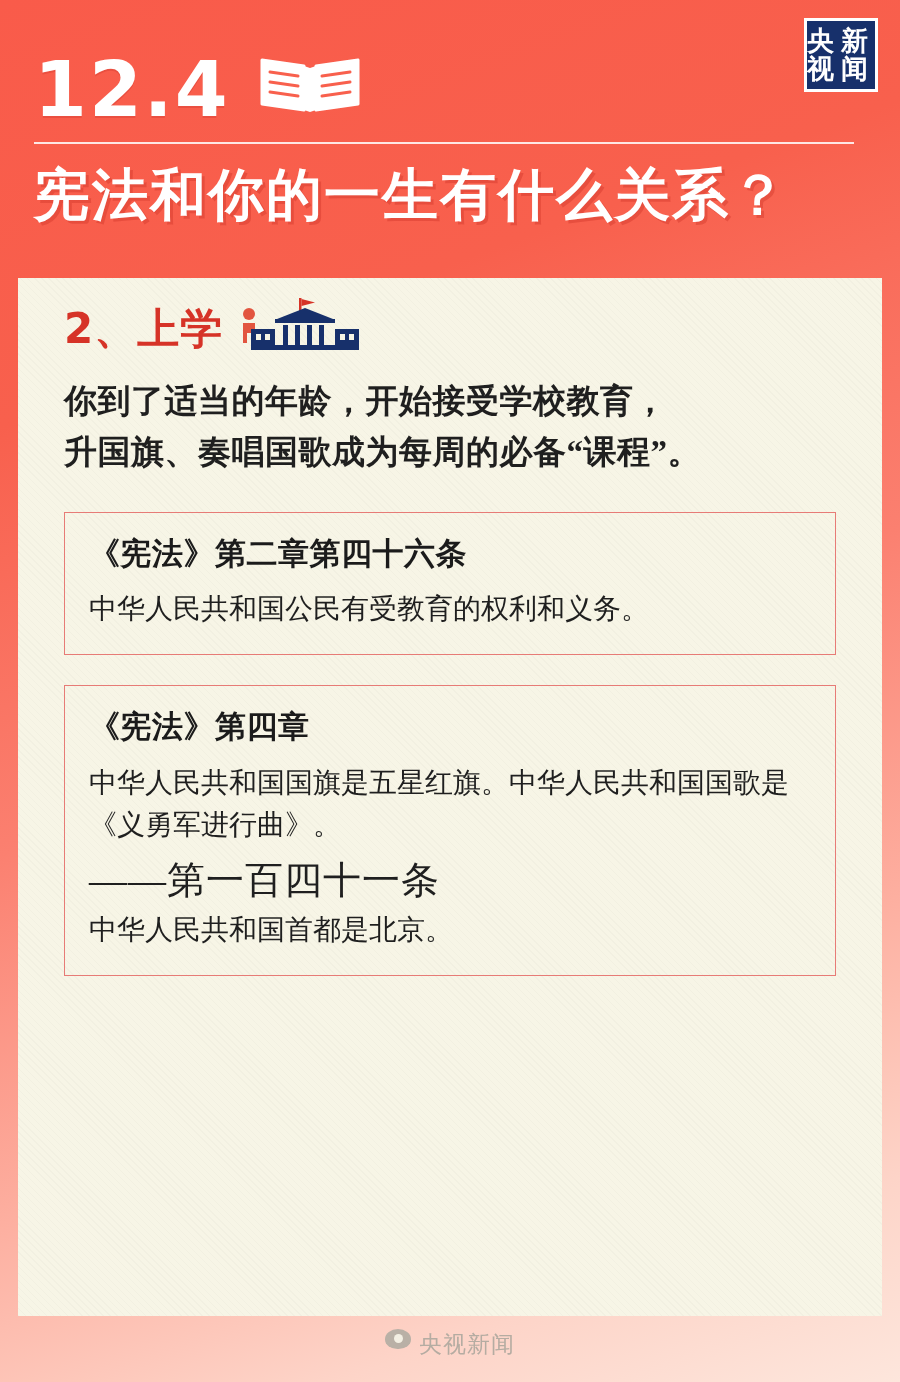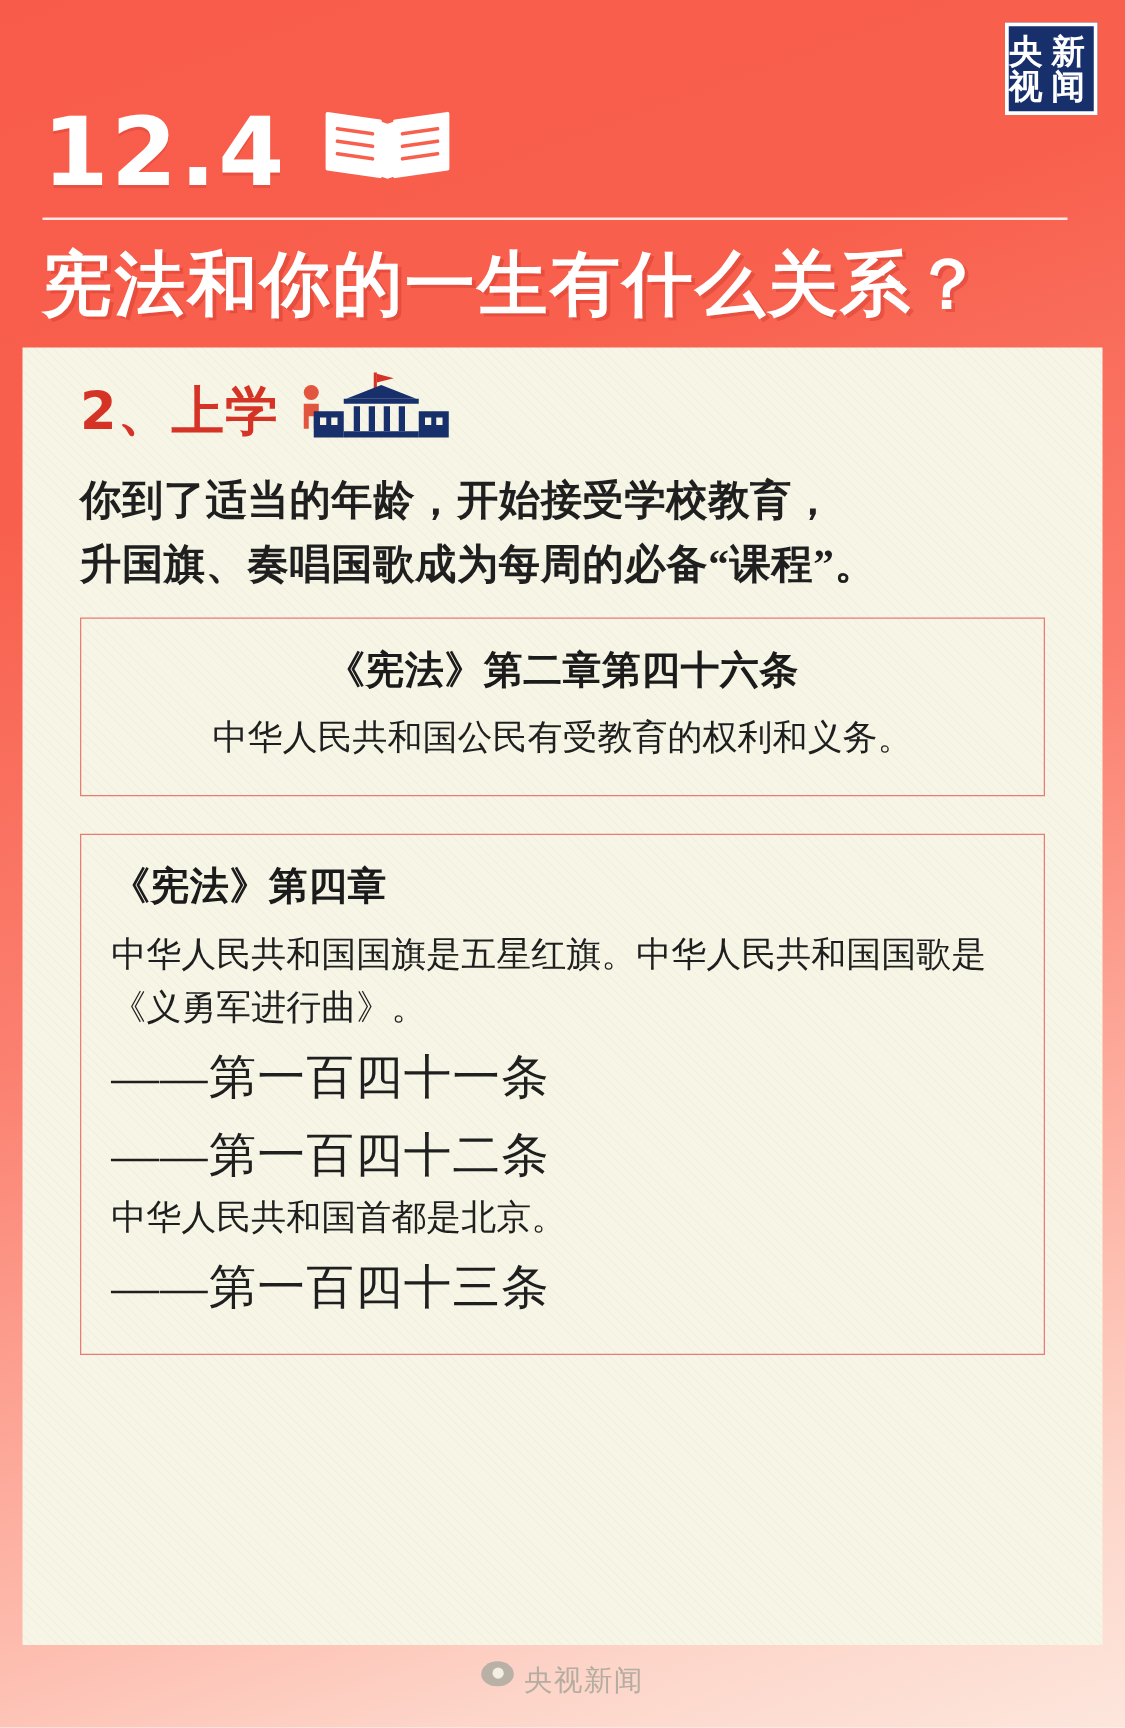--- a/index.html
+++ b/index.html
@@ -52,21 +52,20 @@
     position: absolute;
     left: 34px;
     top: 44px;
     width: 830px;
   }
   .date-row {
     display: flex;
     align-items: flex-end;
     gap: 28px;
     height: 82px;
-    margin-top: 32px;
   }
   .date-text {
     font-family: "DejaVu Sans", "Liberation Sans", sans-serif;
     font-weight: bold;
     font-size: 76px;
     color: #ffffff;
     letter-spacing: 2px;
     line-height: 0.95;
     text-shadow: 0 2px 0 rgba(190,40,30,0.25);
   }
@@ -135,21 +134,21 @@
     font-weight: bold;
   }
   .lead div { white-space: nowrap; }
 
   .quote-box {
     margin-top: 30px;
     border: 1px solid #e77b76;
     box-sizing: border-box;
     padding: 22px 24px 24px 24px;
   }
-  .quote-box.first { margin-top: 16px; text-align: center; }
+  .quote-box.first { margin-top: 34px; }
 
   .q-title {
     font-size: 31px;
     font-weight: bold;
     color: #1b1b1b;
     letter-spacing: 0.5px;
     line-height: 1.2;
   }
   .q-body {
     margin-top: 16px;
@@ -266,23 +265,21 @@
       <div class="q-body">
         <p>中华人民共和国公民有受教育的权利和义务。</p>
       </div>
     </div>
 
     <div class="quote-box">
       <div class="q-title">《宪法》第四章</div>
       <div class="q-body">
         <p>中华人民共和国国旗是五星红旗。中华人民共和国国歌是《义勇军进行曲》。</p>
         <div class="q-ref">——第一百四十一条</div>
-        <div class="q-ref">——第一百四十二条</div>
         <p>中华人民共和国首都是北京。</p>
-        <div class="q-ref">——第一百四十三条</div>
       </div>
     </div>
 
   </div>
 
   <div class="footer">
     <span class="weibo-eye"></span>
     <span class="footer-text">央视新闻</span>
   </div>
 

